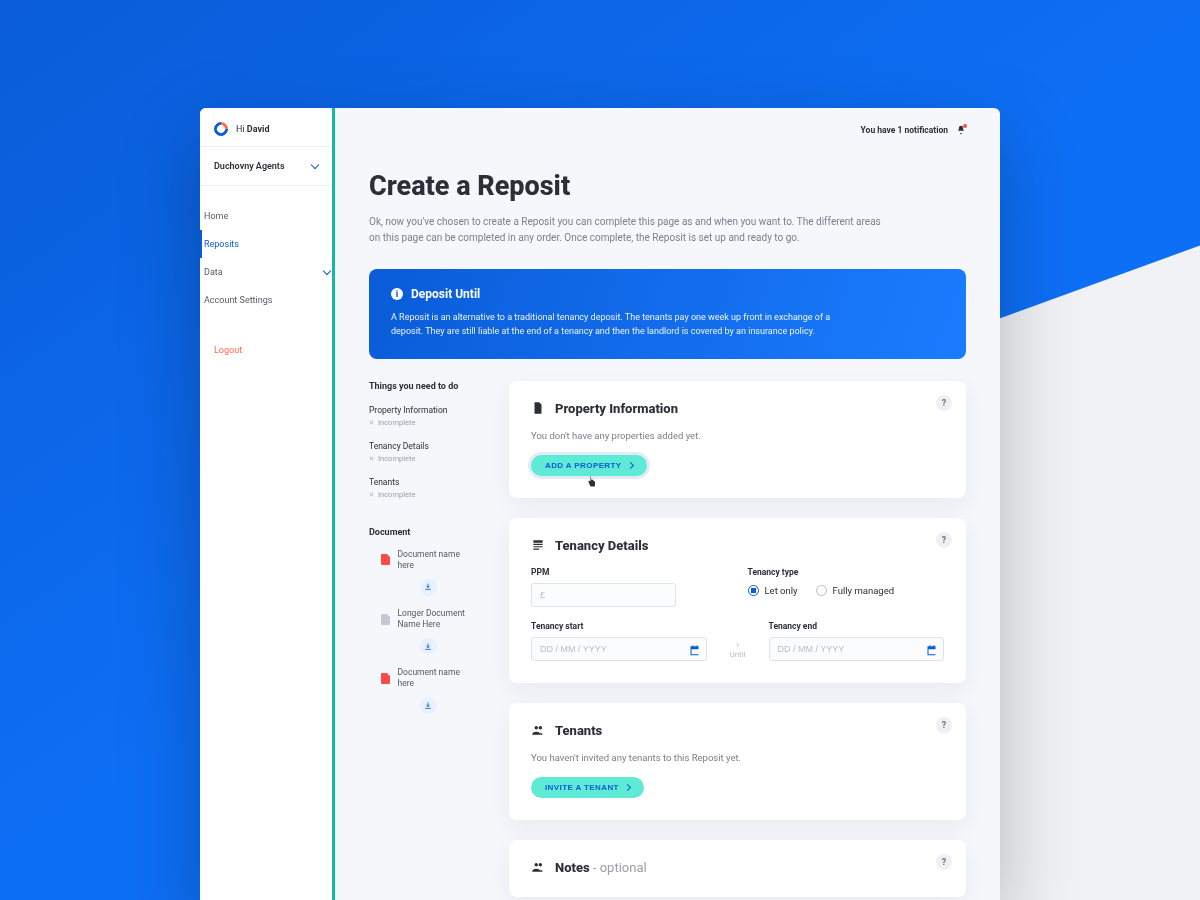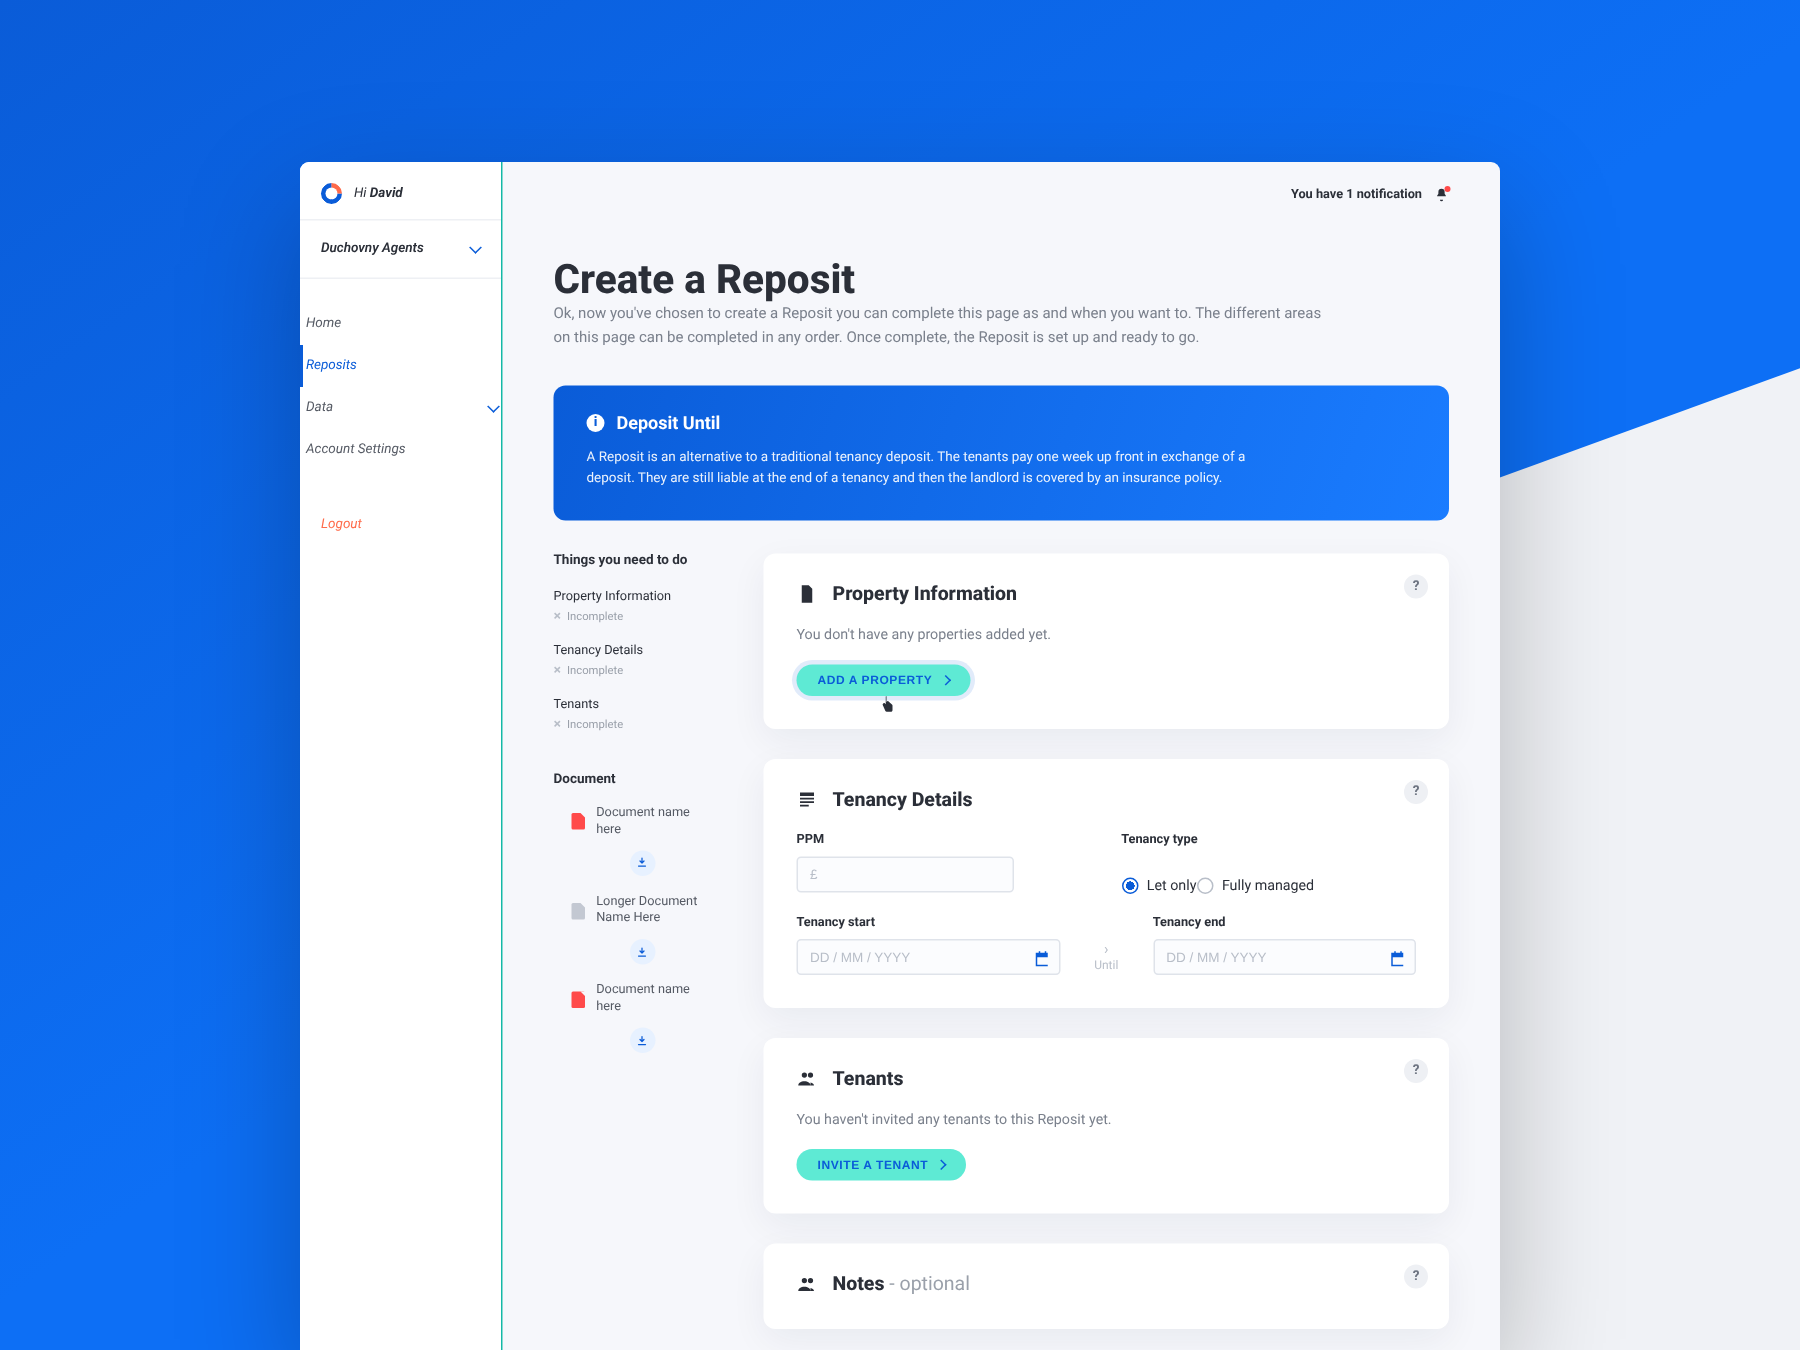--- a/index.html
+++ b/index.html
@@ -36,23 +36,22 @@
   background: #f6f7fb;
   border-radius: 6px 6px 0 0;
   box-shadow: 0 30px 80px rgba(0,0,0,.25);
   display: flex;
   overflow: hidden;
 }
 
 .sidebar {
   width: 135px;
   background: #fff;
-  border-right: 1px solid #14b8a6;
+  border-right: 3px solid #14b8a6;
   flex-shrink: 0;
-  font-style: italic;
 }
 .sb-header {
   padding: 14px 12px 10px 14px;
   display: flex;
   align-items: center;
   gap: 8px;
 }
 .logo {
   width: 14px; height: 14px;
   border: 3px solid #0a5cd8;
@@ -118,21 +117,21 @@
 .notif-text { font-size: 8.5px; font-weight: 700; color: #2b2f38; }
 .bell { width: 10px; height: 10px; position: relative; }
 .bell svg { width: 10px; height: 10px; display:block; }
 .bell::after {
   content:"";
   position:absolute; right:-1px; top:-1px;
   width:4px; height:4px; border-radius:50%;
   background:#ff4a4a;
 }
 h1 { font-size: 27px; font-weight: 800; color: #2b2f38; margin-top: 18px; }
-.lead { font-size: 10px; color: #7a808c; line-height: 1.55; max-width: 520px; }
+.lead { font-size: 10px; color: #7a808c; line-height: 1.55; margin-top: 12px; max-width: 520px; }
 .banner {
   margin-top: 24px;
   padding: 18px 22px 20px;
   border-radius: 8px;
   background: linear-gradient(110deg, #0a5cd8 0%, #1a7cff 100%);
   color: #fff;
 }
 .banner-head { display:flex; align-items:center; gap:8px; font-weight:700; font-size: 12px; }
 .info-ic { width:12px; height:12px; border-radius:50%; background:#fff; color:#0a5cd8; font-size:9px; font-weight:800; display:flex; align-items:center; justify-content:center; }
 .banner-body { font-size: 9px; line-height:1.55; margin-top:10px; opacity:.92; max-width: 470px; }
@@ -201,21 +200,21 @@
   width: 100%;
   height: 24px;
   border:1px solid #dfe3ea;
   border-radius:3px;
   background:#fbfcfe;
   font-size:9px; color:#9aa0aa;
   padding: 0 8px;
   outline:none;
 }
 .input::placeholder { color:#b8bec8; }
-.radio-row { display:flex; margin-top:20px; align-items:center; }
+.radio-row { display:flex; gap: 18px; margin-top:8px; align-items:center; }
 .radio { display:flex; align-items:center; gap:6px; font-size:9.5px; color:#2b2f38; cursor:pointer; }
 .r-circ { width:11px; height:11px; border-radius:50%; border:1.5px solid #b8bec8; position:relative; }
 .radio.sel .r-circ { border-color:#0a5cd8; background:radial-gradient(circle, #0a5cd8 0 45%, #fff 46% 100%); }
 .date-wrap { position:relative; }
 .date-wrap .cal-ic { position:absolute; right:6px; top:50%; transform:translateY(-40%); width:12px; height:12px; color:#0a5cd8; }
 .date-wrap .cal-ic svg { width:12px; height:12px; fill:#0a5cd8; }
 .date-sep { width: 22px; flex-shrink:0; display:flex; flex-direction:column; align-items:center; justify-content:flex-end; color:#b8bec8; font-size:8px; padding-bottom:2px; }
 .date-sep .arrow { font-size:10px; line-height:1; }
 </style>
 </head>

